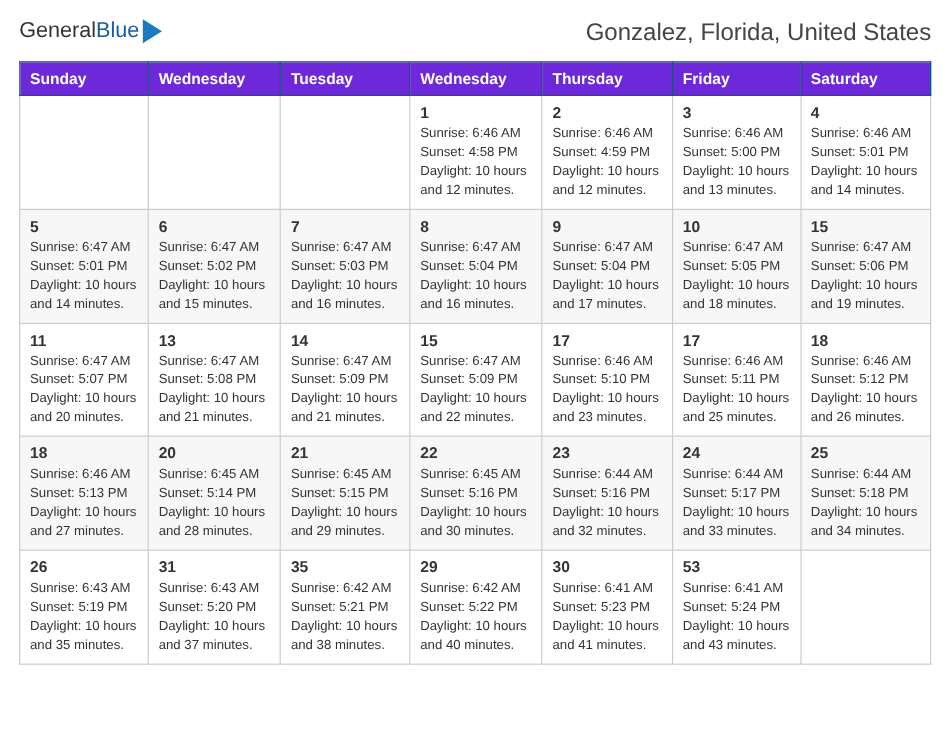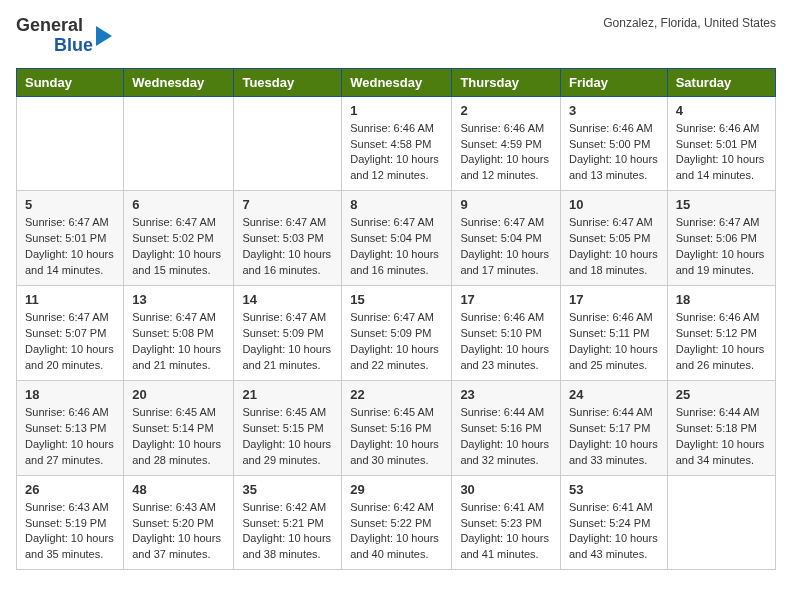--- a/index.html
+++ b/index.html
@@ -11,47 +11,47 @@
       padding: 16px;
     }
     .header {
       display: flex;
       justify-content: space-between;
       align-items: flex-start;
       margin-bottom: 12px;
     }
     .logo-text {
       display: flex;
-      flex-direction: column;
+      flex-direction: row;
       font-size: 18px;
-      font-weight: bold;
+      font-weight: normal;
       line-height: 1.1;
     }
     .logo-general { color: #333; }
-    .logo-blue { color: #1a5a9e; margin-left: 38px; }
+    .logo-blue { color: #1a5a9e; }
     .title-block {
       text-align: right;
     }
     .title-block h1 {
       font-size: 32px;
       font-weight: bold;
       color: #222;
     }
     .title-block h2 {
-      font-size: 12px;
+      font-size: 20px;
       font-weight: normal;
       color: #444;
     }
     .calendar {
       width: 100%;
       border-collapse: collapse;
       border: 1px solid #ccc;
     }
     .calendar th {
-      background-color: #4d7c0f;
+      background-color: #6d28d9;
       color: #fff;
       font-size: 13px;
       padding: 6px 8px;
       text-align: left;
       border: 1px solid #1a4f8a;
     }
     .calendar td {
       vertical-align: top;
       padding: 6px 8px;
       border: 1px solid #ccc;
@@ -290,21 +290,21 @@
         </td>
       </tr>
       <tr>
         <td>
           <span class="day-number">26</span>
           <div class="day-info" style="white-space: pre-line;">Sunrise: 6:43 AM
 Sunset: 5:19 PM
 Daylight: 10 hours and 35 minutes.</div>
         </td>
         <td>
-          <span class="day-number">48</span>
+          <span class="day-number">31</span>
           <div class="day-info" style="white-space: pre-line;">Sunrise: 6:43 AM
 Sunset: 5:20 PM
 Daylight: 10 hours and 37 minutes.</div>
         </td>
         <td>
           <span class="day-number">35</span>
           <div class="day-info" style="white-space: pre-line;">Sunrise: 6:42 AM
 Sunset: 5:21 PM
 Daylight: 10 hours and 38 minutes.</div>
         </td>

